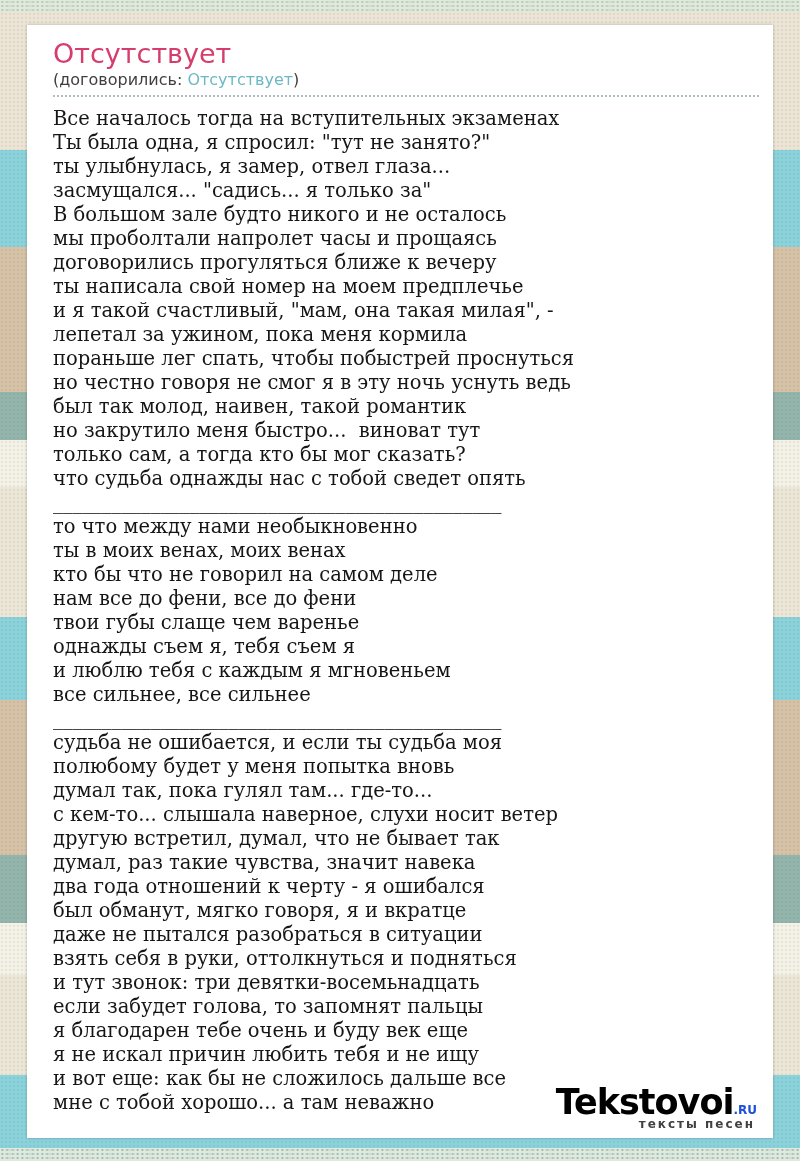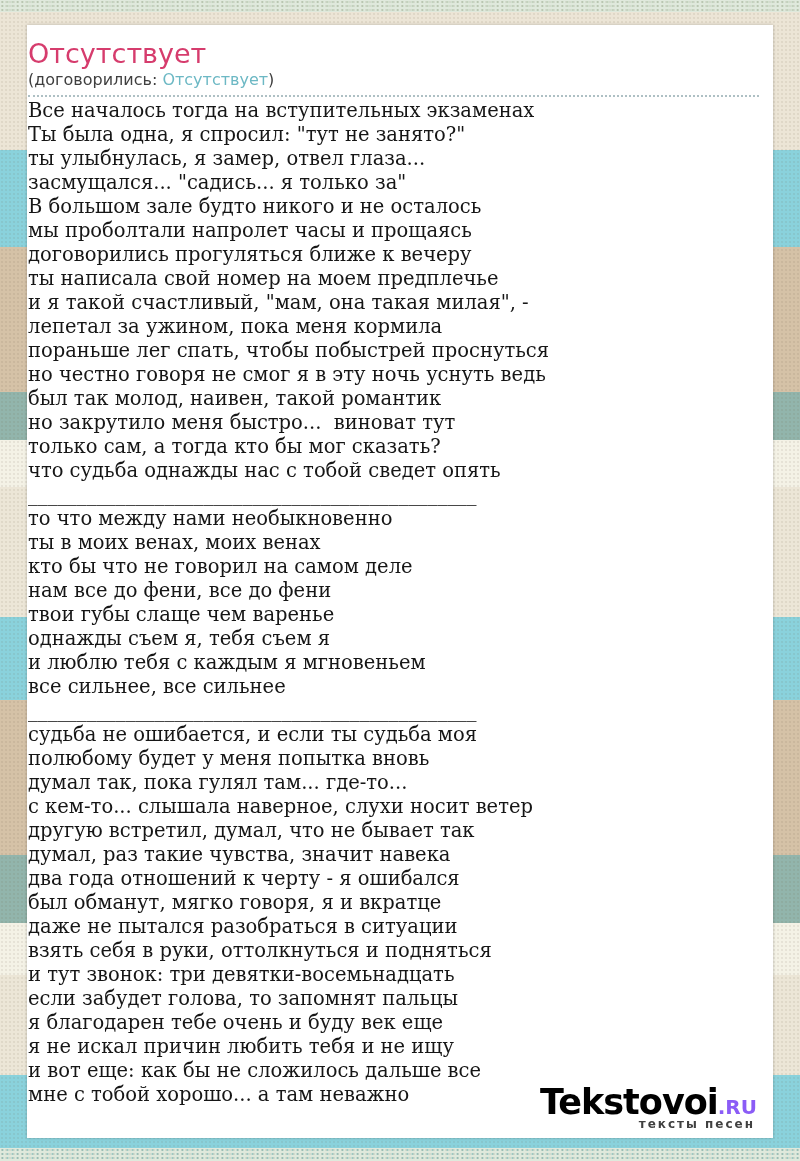--- a/index.html
+++ b/index.html
@@ -45,21 +45,21 @@
     background-size:5px 4px;
   }
 
   
   .card {
     position:absolute; left:27px; top:25px;
     width:746px; height:1113px;
     background:#ffffff;
     box-shadow:0 0 3px rgba(0,0,0,0.22);
     box-sizing:border-box;
-    padding:0 14px 0 1px;
+    padding:0 14px 0 26px;
   }
 
   .title {
     margin:14px 0 0 0;
     font-size:27px; line-height:30px;
     font-weight:normal;
     color:#d63c6d;
   }
   .artist-line {
     font-size:16px; line-height:21px;
@@ -68,40 +68,40 @@
   .artist-link {
     color:#6cb8c4; text-decoration:none; cursor:pointer;
   }
   .divider {
     margin-top:5px;
     border-bottom:2px dotted #aec0c4;
     height:0;
   }
 
   .lyrics {
-    margin-top:2px;
+    margin-top:10px;
     font-family:"DejaVu Serif", serif;
     font-size:19.5px; line-height:24px;
     color:#161616;
     white-space:pre-wrap;
   }
   .lyric-line { height:24px; overflow:visible; }
 
   
   .logo {
     position:absolute; right:16px; bottom:8px;
     text-align:right; cursor:pointer; line-height:1;
   }
   .logo-main {
     font-size:35px; font-weight:bold; letter-spacing:-1px;
     color:#000000;
   }
   .logo-domain {
-    font-size:20px; font-weight:bold;
-    color:#8b5cf6;
+    font-size:12px; font-weight:bold;
+    color:#1d4ed8;
   }
   .logo-tagline {
     font-size:12px; font-weight:bold; letter-spacing:2px;
     color:#404040;
     margin-top:-2px; margin-right:2px;
   }
 </style>
 </head>
 <body>
 

